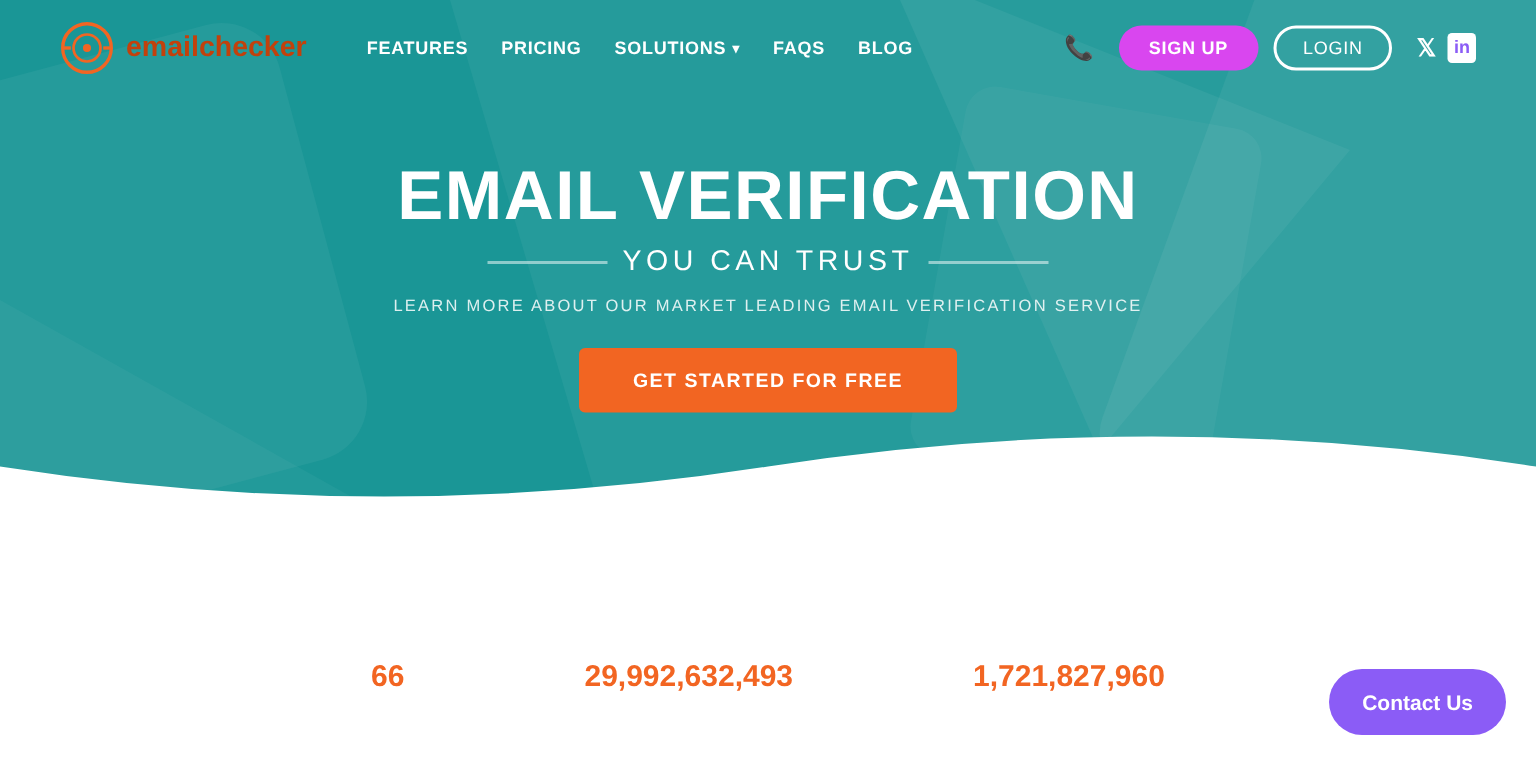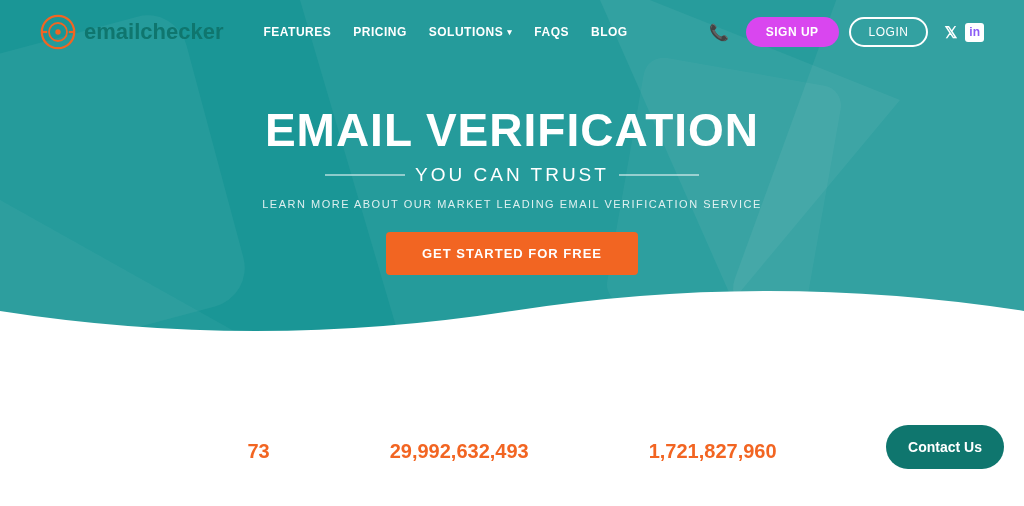--- a/index.html
+++ b/index.html
@@ -19,23 +19,23 @@
       display: flex;
       align-items: center;
       gap: 8px;
       margin-right: 40px;
     }
     .logo-icon {
       width: 36px;
       height: 36px;
     }
     .logo-text {
-      font-size: 22px;
+      font-size: 19px;
       font-weight: 400;
-      color: #0f766e;
+      color: #c2410c;
     }
     .logo-text span { font-weight: 700; }
     .nav-links {
       display: flex;
       align-items: flex-start;
       gap: 22px;
       flex: 1;
     }
     .nav-link {
       color: #fff;
@@ -197,23 +197,23 @@
     }
     .stat-value {
       color: #f26522;
       font-size: 20px;
       font-weight: 700;
     }
 
     
     .contact-us-btn {
       position: fixed;
-      bottom: 37px;
+      bottom: 16px;
       right: 20px;
-      background: #0f766e;
+      background: #8b5cf6;
       color: #fff;
       border: none;
       border-radius: 30px;
       padding: 14px 22px;
       font-size: 14px;
       font-weight: 700;
       cursor: pointer;
       z-index: 100;
     }
 
@@ -314,21 +314,21 @@
   <div class="stat-item">
     <div class="stat-icon">
       <svg viewBox="0 0 48 48" fill="none" xmlns="http://www.w3.org/2000/svg">
         <line x1="8" y1="8" x2="40" y2="24" stroke="#1a9696" stroke-width="2.5" stroke-linecap="round"></line>
         <line x1="8" y1="8" x2="20" y2="40" stroke="#1a9696" stroke-width="2.5" stroke-linecap="round"></line>
         <line x1="20" y1="40" x2="40" y2="24" stroke="#1a9696" stroke-width="2.5" stroke-linecap="round"></line>
         <line x1="20" y1="40" x2="26" y2="30" stroke="#1a9696" stroke-width="2" stroke-linecap="round"></line>
         <line x1="8" y1="8" x2="26" y2="30" stroke="#1a9696" stroke-width="2" stroke-linecap="round"></line>
       </svg>
     </div>
-    <div class="stat-value">73</div>
+    <div class="stat-value">66</div>
   </div>
 
   <div class="stat-item">
     <div class="stat-icon">
       <svg viewBox="0 0 48 48" fill="none" xmlns="http://www.w3.org/2000/svg">
         <rect x="6" y="12" width="36" height="26" rx="2" stroke="#1a9696" stroke-width="2.5"></rect>
         <polyline points="6,14 24,28 42,14" stroke="#1a9696" stroke-width="2.5" stroke-linecap="round" stroke-linejoin="round"></polyline>
       </svg>
     </div>
     <div class="stat-value">29,992,632,493</div>

